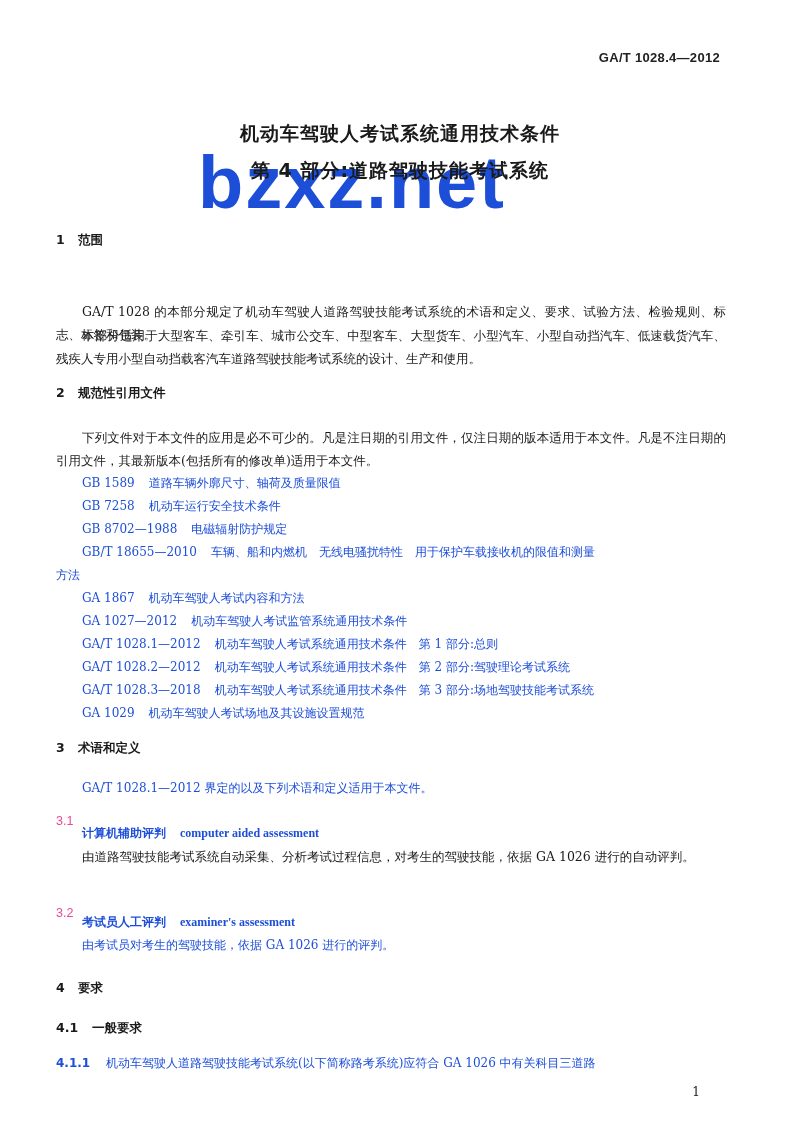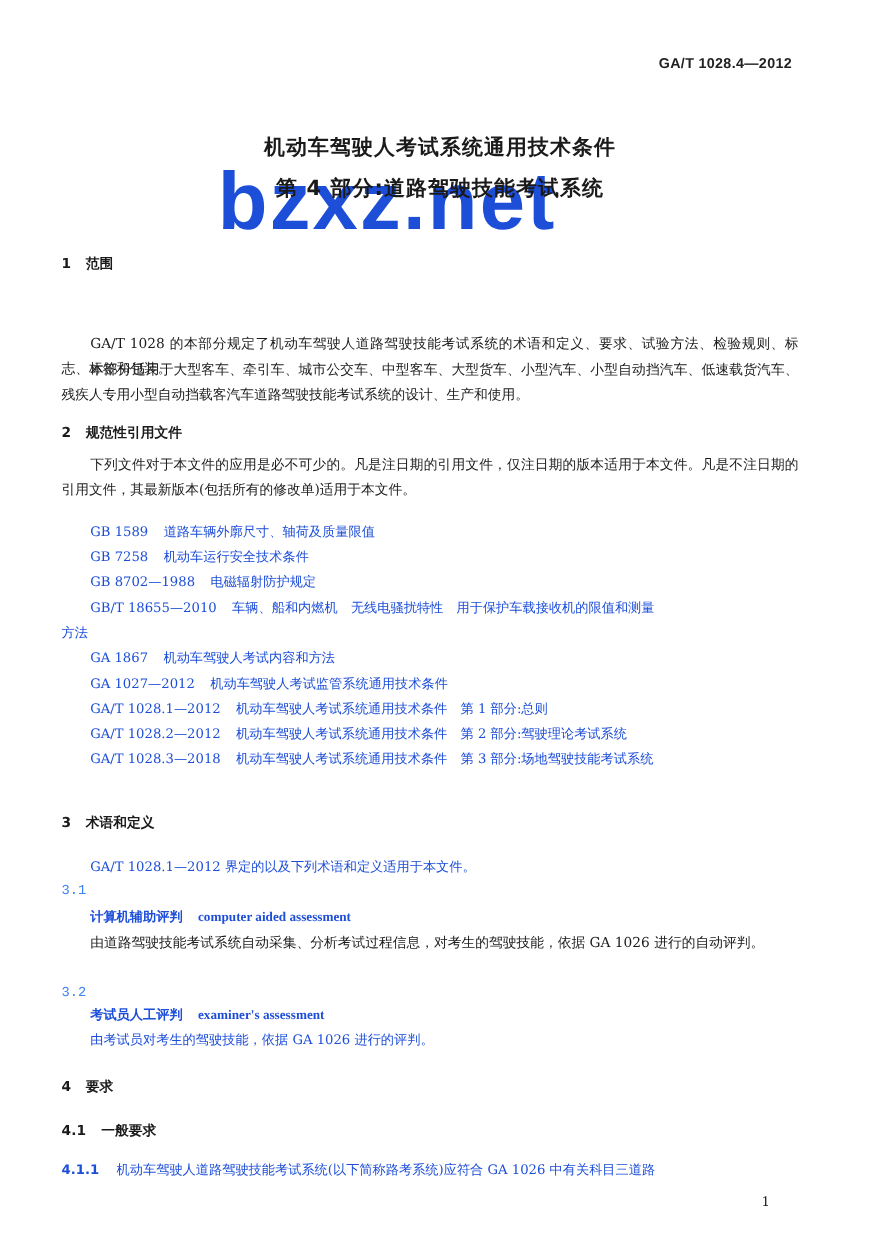--- a/index.html
+++ b/index.html
@@ -92,22 +92,23 @@
     .ref .code { margin-right: 14px; }
     .term {
       left: 82px;
       font-weight: bold;
     }
     .term .en { margin-left: 14px; font-family: "Liberation Serif", "DejaVu Serif", serif; }
     .clause-num {
       position: absolute;
       left: 56px;
       font-size: 12.5px;
-      font-family: Liberation Mono, monospace;
-      color: #3b82f6;
+      font-family: Liberation Sans, sans-serif;
+      color: #ec4899;
+      margin-top: 11px;
     }
     .page-number {
       position: absolute;
       top: 1085px;
       right: 100px;
       font-size: 12px;
       color: #1a1a1a;
     }
   </style>
 </head>
@@ -124,21 +125,21 @@
 
   <div class="h1" style="top:232px;">
     <span class="num">1</span><span>范围</span>
   </div>
   <div class="p indent" style="top:264px;margin-top:36px;">GA/T 1028 的本部分规定了机动车驾驶人道路驾驶技能考试系统的术语和定义、要求、试验方法、检验规则、标志、标签和包装。</div>
   <div class="p indent" style="top:310px;margin-top:14px;">本部分适用于大型客车、牵引车、城市公交车、中型客车、大型货车、小型汽车、小型自动挡汽车、低速载货汽车、残疾人专用小型自动挡载客汽车道路驾驶技能考试系统的设计、生产和使用。</div>
 
   <div class="h1" style="top:385px;">
     <span class="num">2</span><span>规范性引用文件</span>
   </div>
-  <div class="p indent" style="top:410px;">下列文件对于本文件的应用是必不可少的。凡是注日期的引用文件，仅注日期的版本适用于本文件。凡是不注日期的引用文件，其最新版本(包括所有的修改单)适用于本文件。</div>
+  <div class="p indent" style="top:426px;">下列文件对于本文件的应用是必不可少的。凡是注日期的引用文件，仅注日期的版本适用于本文件。凡是不注日期的引用文件，其最新版本(包括所有的修改单)适用于本文件。</div>
 
   <div class="line ref" style="top:472px;">
     <span class="code">GB 1589</span><span>道路车辆外廓尺寸、轴荷及质量限值</span>
   </div>
   <div class="line ref" style="top:495px;">
     <span class="code">GB 7258</span><span>机动车运行安全技术条件</span>
   </div>
   <div class="line ref" style="top:518px;">
     <span class="code">GB 8702—1988</span><span>电磁辐射防护规定</span>
   </div>
@@ -154,20 +155,23 @@
   </div>
   <div class="line ref" style="top:633px;">
     <span class="code">GA/T 1028.1—2012</span><span>机动车驾驶人考试系统通用技术条件　第 1 部分:总则</span>
   </div>
   <div class="line ref" style="top:656px;">
     <span class="code">GA/T 1028.2—2012</span><span>机动车驾驶人考试系统通用技术条件　第 2 部分:驾驶理论考试系统</span>
   </div>
   <div class="line ref" style="top:679px;">
     <span class="code">GA/T 1028.3—2018</span><span>机动车驾驶人考试系统通用技术条件　第 3 部分:场地驾驶技能考试系统</span>
   </div>
+  <div class="line ref" style="top:702px;">
+    <span class="code">GA 1029</span><span>机动车驾驶人考试场地及其设施设置规范</span>
+  </div>
 
   <div class="h1" style="top:740px;">
     <span class="num">3</span><span>术语和定义</span>
   </div>
   <div class="line" style="top:777px; left:82px;">GA/T 1028.1—2012 界定的以及下列术语和定义适用于本文件。</div>
 
   <div class="clause-num" style="top:803px;">3.1</div>
   <div class="line term" style="top:822px;">
     <span>计算机辅助评判</span><span class="en">computer aided assessment</span>
   </div>

